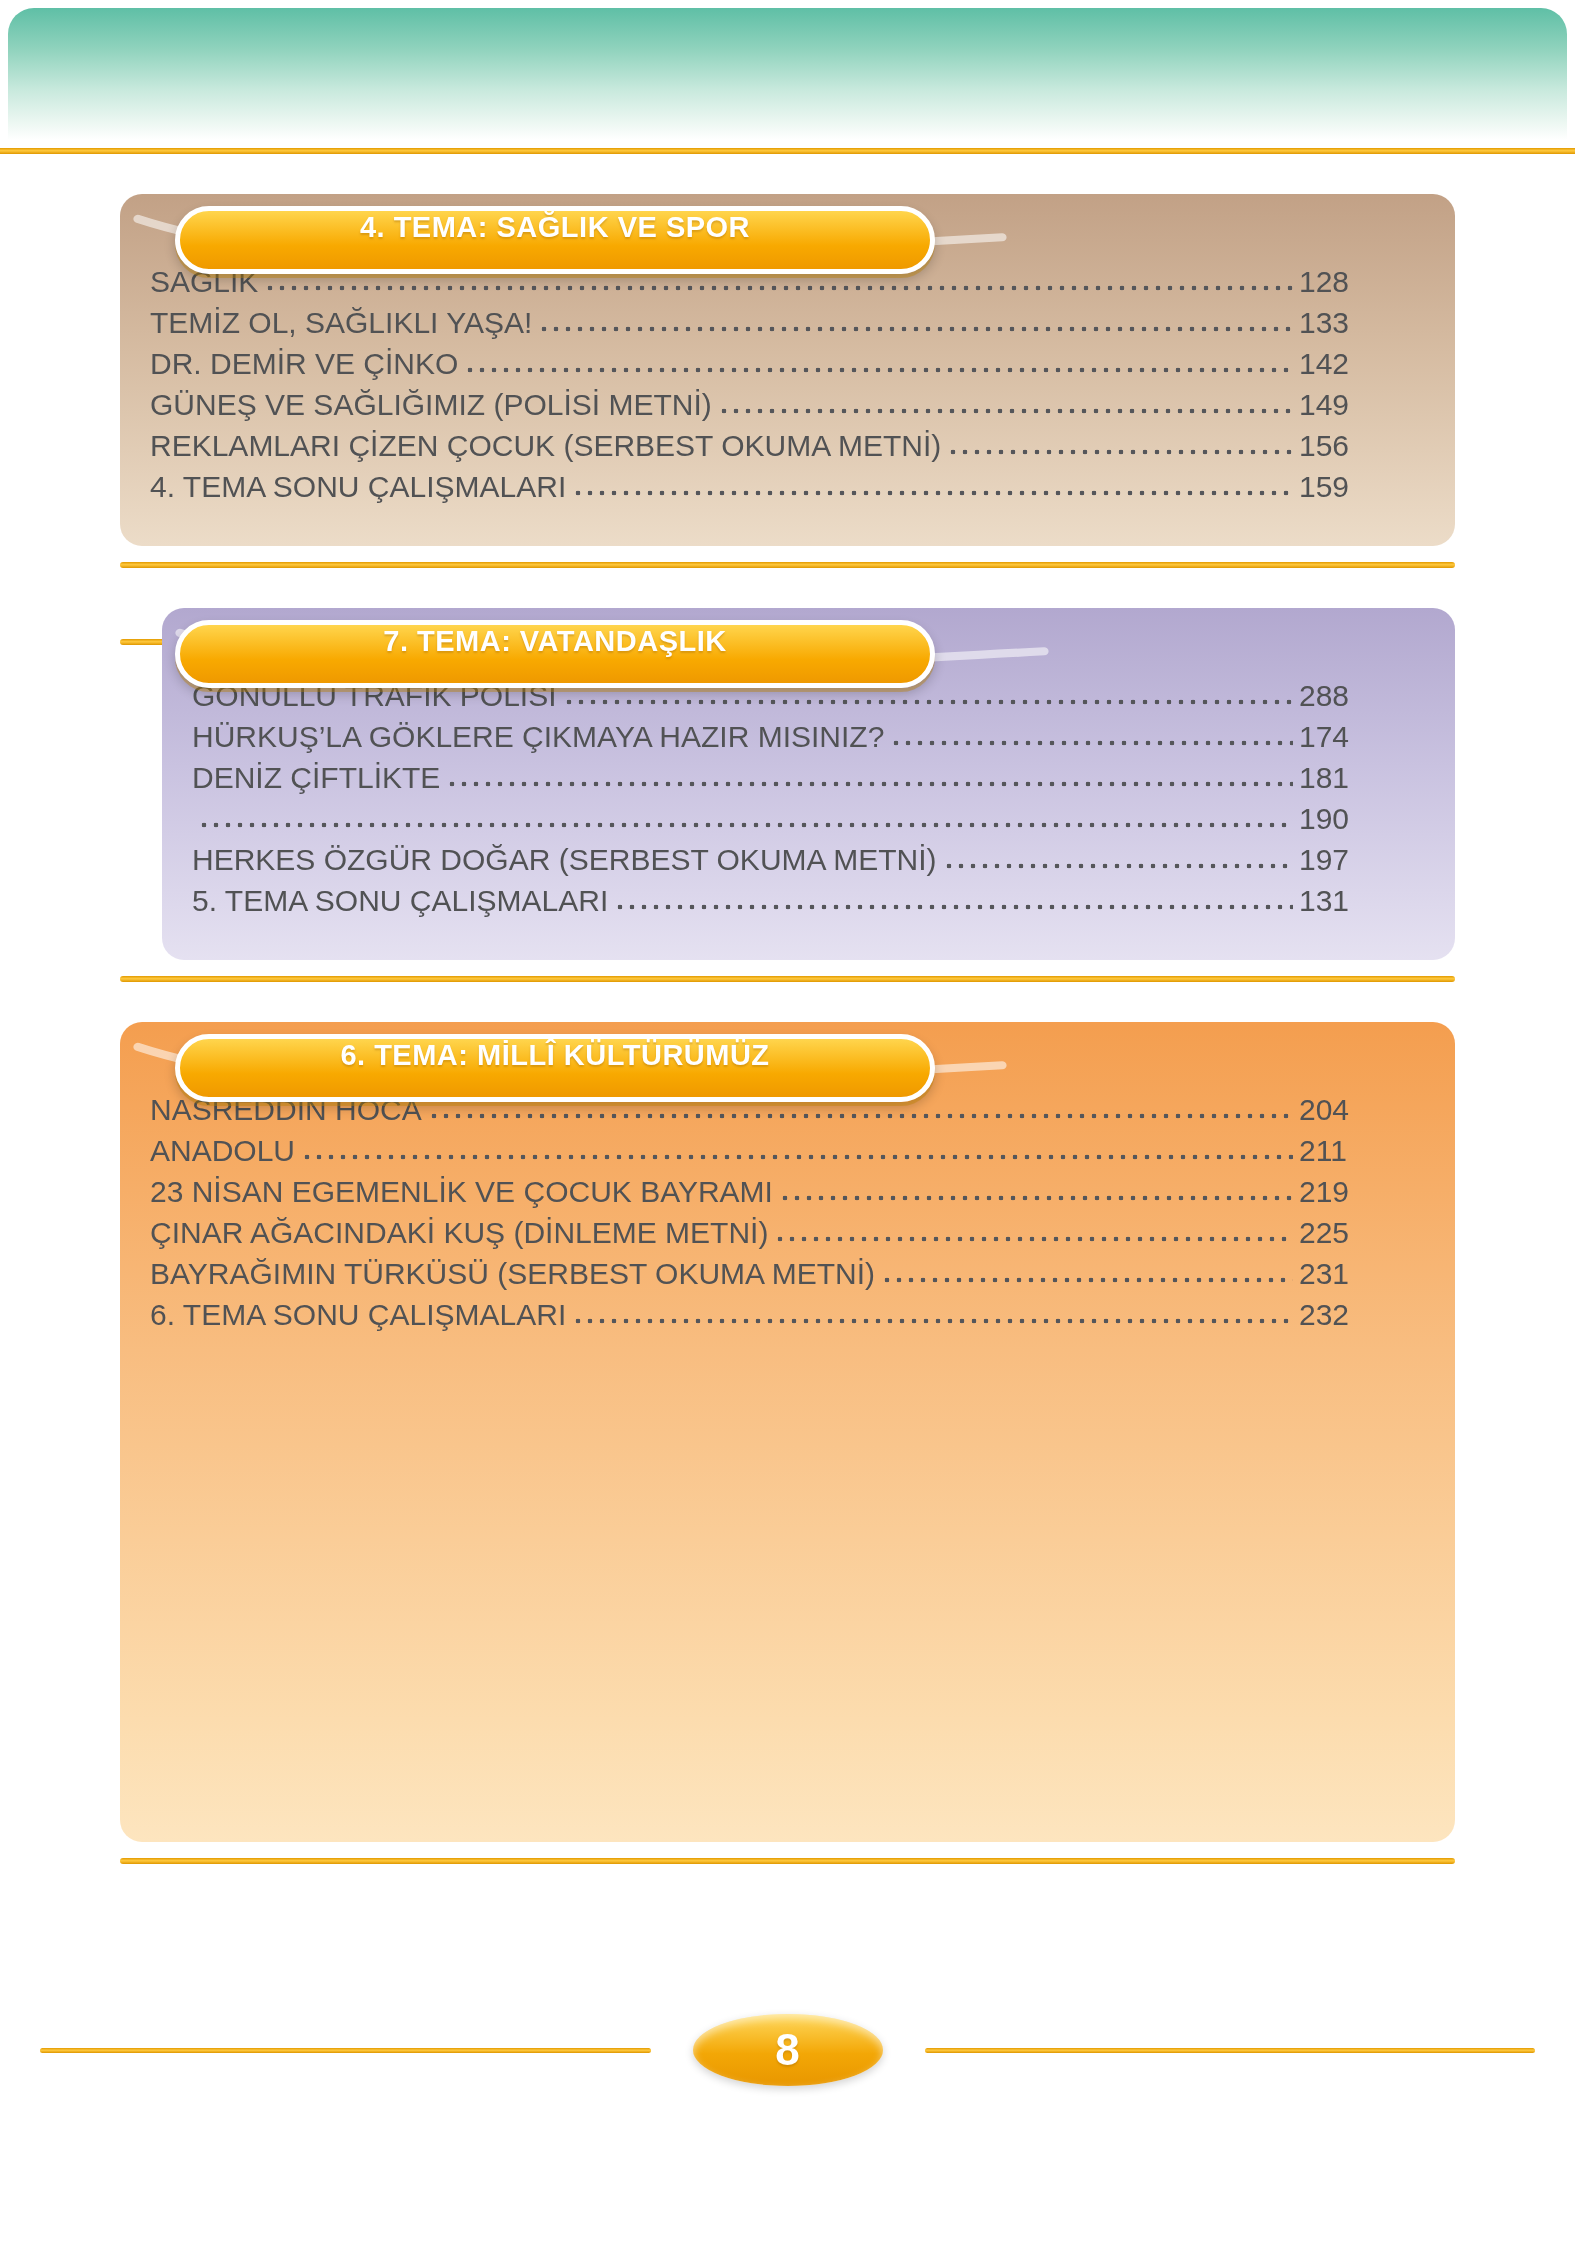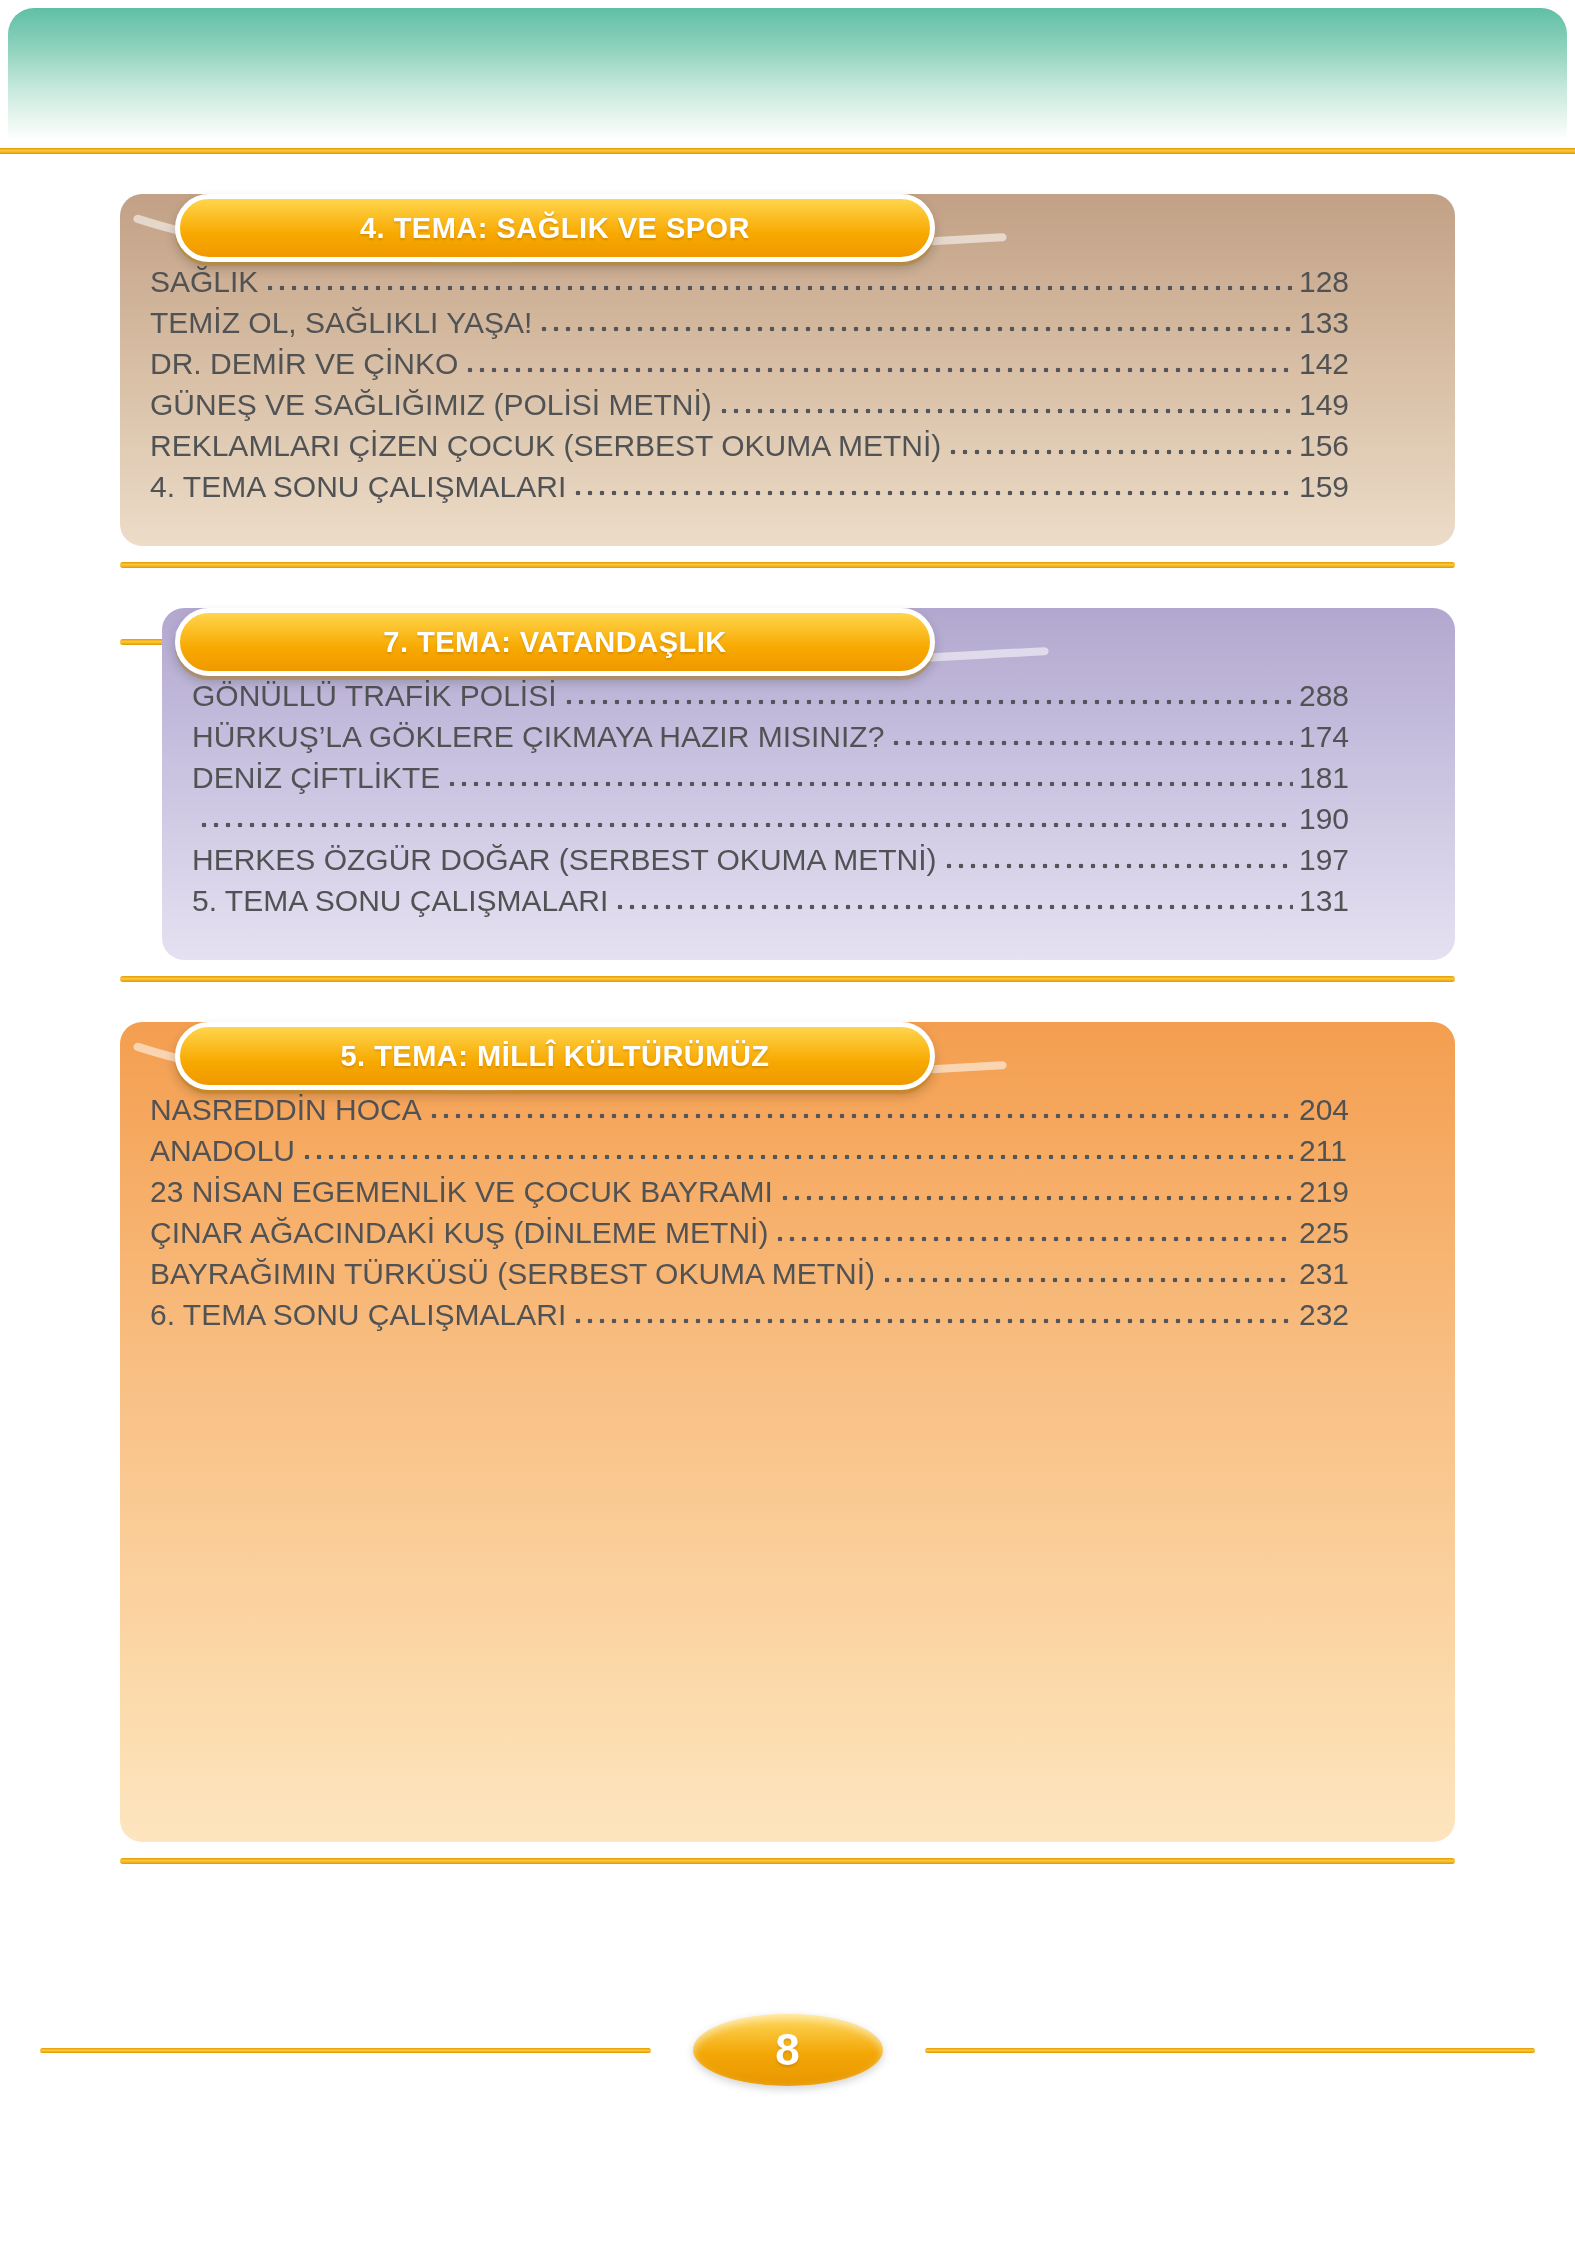--- a/index.html
+++ b/index.html
@@ -37,31 +37,30 @@
 
   .rule-top {
     position: absolute;
     top: 31px;
     left: 0;
     right: 0;
     z-index: 1;
   }
   .pill {
     position: absolute;
-    top: 0;
+    top: 12px;
     left: 55px;
     width: 760px;
     height: 68px;
     z-index: 3;
     border-radius: 40px;
     border: 5px solid #ffffff;
     background: linear-gradient(180deg, #ffd54d 0%, #f8a900 60%, #ef9900 100%);
     box-shadow: 0 4px 0 rgba(190, 130, 0, 0.40), 0 6px 12px rgba(0, 0, 0, 0.20);
     display: flex;
-    align-items: center;
     justify-content: center;
   }
   .pill-text {
     color: #ffffff;
     font-size: 29px;
     font-weight: bold;
     letter-spacing: 0.5px;
     text-shadow: 0 2px 2px rgba(160, 100, 0, 0.35);
     white-space: nowrap;
   }
@@ -258,21 +257,21 @@
           <span class="entry-page">131</span>
         </div>
       </div>
   </div>
   <div class="rule rule-bottom"></div>
 </section>
 
 <section class="toc-section theme-orange">
   <div class="rule rule-top"></div>
   <div class="pill">
-    <span class="pill-text">5. TEMA: MİLLÎ KÜLTÜRÜMÜZ</span>
+    <span class="pill-text">6. TEMA: MİLLÎ KÜLTÜRÜMÜZ</span>
   </div>
   <div class="panel">
     <svg class="swoosh" viewBox="0 0 900 70" preserveAspectRatio="none">
       <path d="M8 12 C 180 72, 430 60, 892 32" fill="none" stroke="#ffffff" stroke-width="9" stroke-linecap="round"></path>
     </svg>
     <div class="entries">
 
         <div class="entry">
           <span class="entry-label">NASREDDİN HOCA</span>
           <span class="leader"></span>

